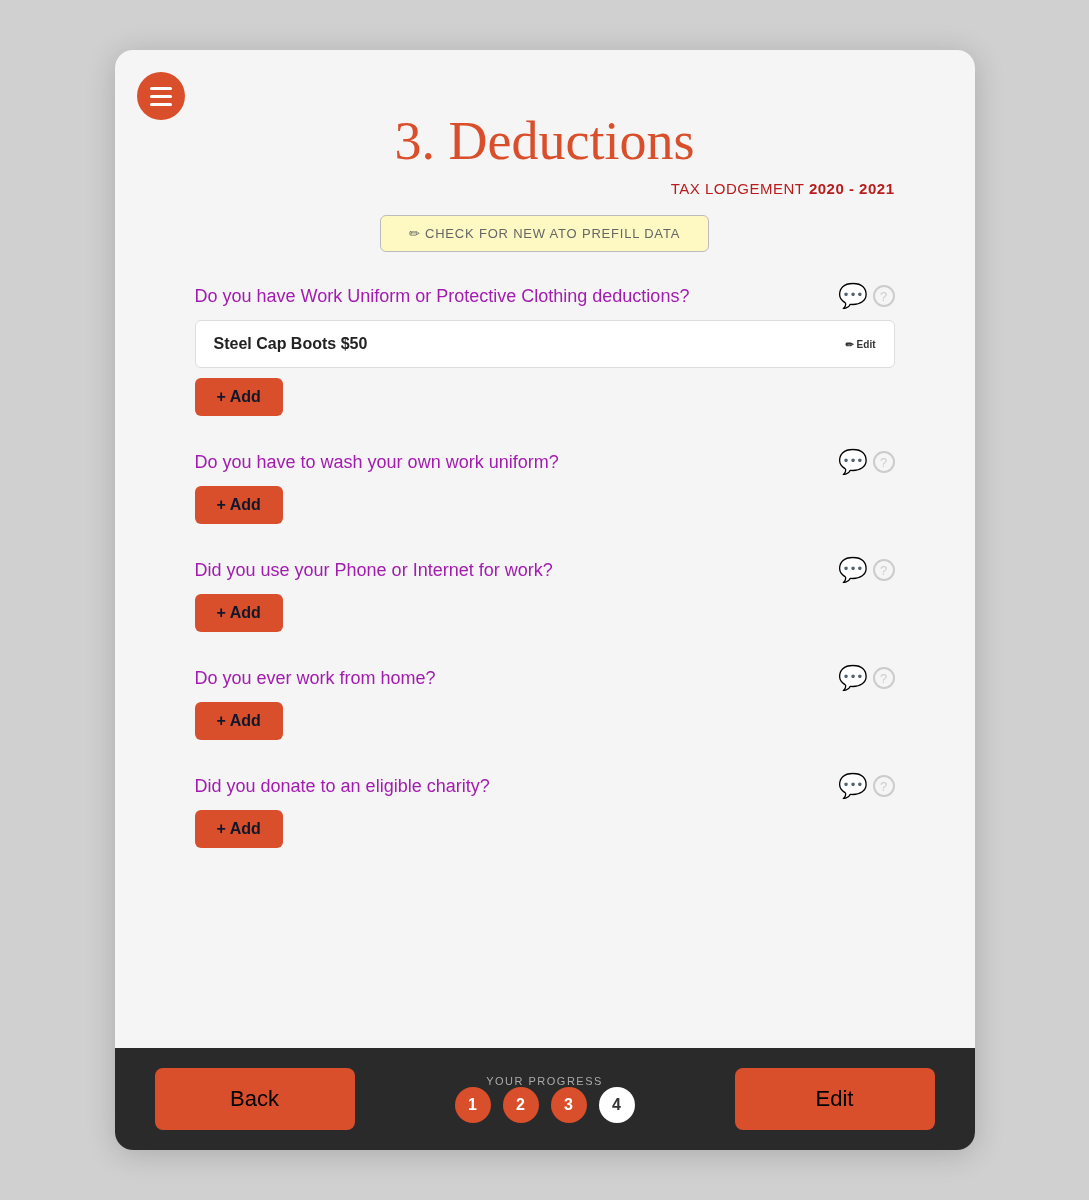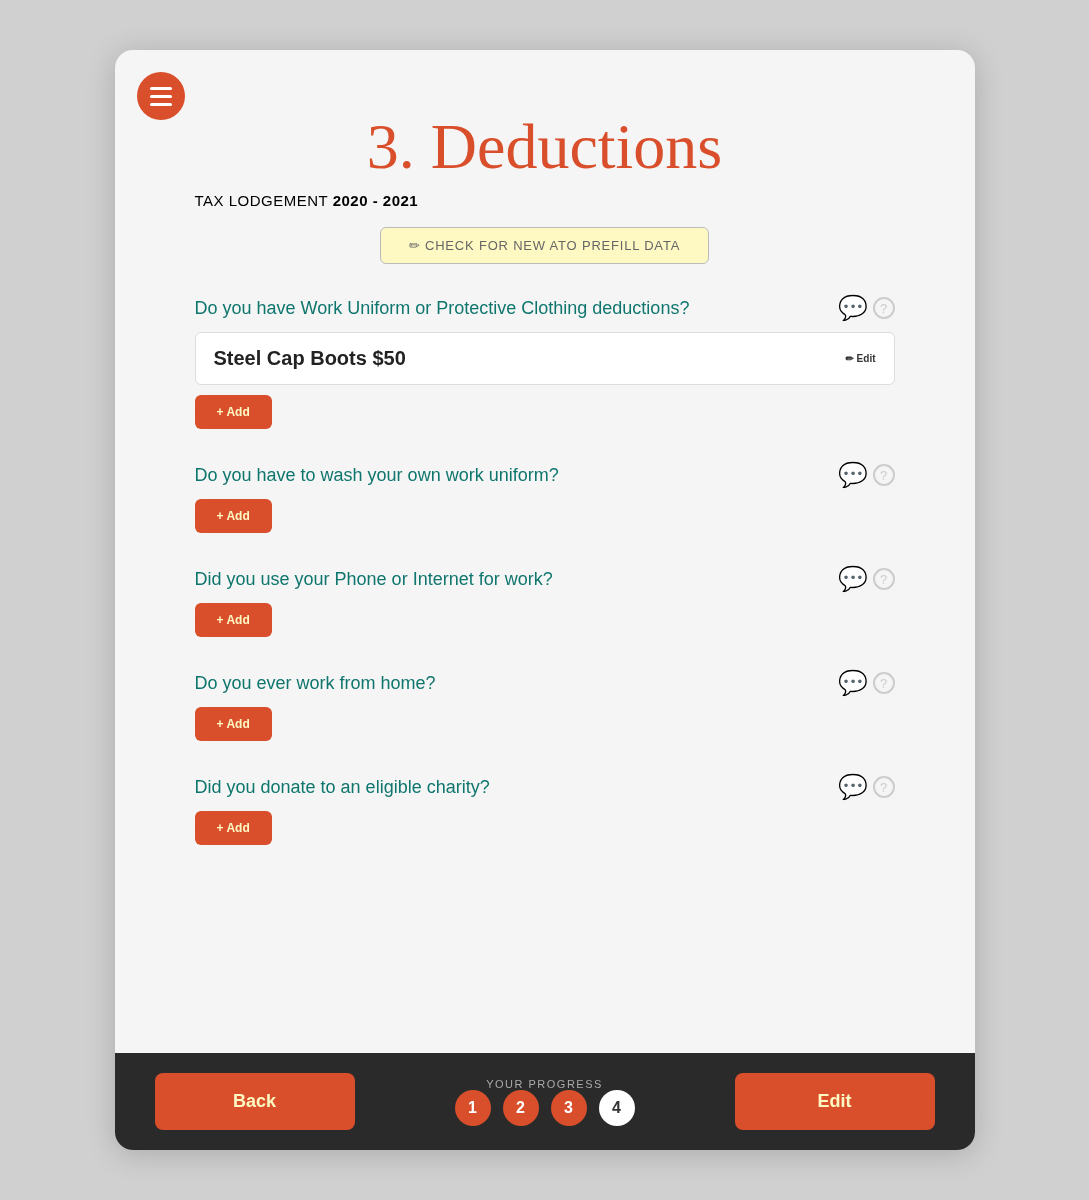--- a/index.html
+++ b/index.html
@@ -46,31 +46,31 @@
       background: white;
       border-radius: 2px;
     }
     .main-content {
       flex: 1;
       padding: 30px 80px 30px 80px;
       overflow-y: auto;
     }
     .page-title {
       text-align: center;
-      font-size: 64px;
+      font-size: 54px;
       color: #d94f2b;
       font-family: 'Georgia', serif;
       font-weight: normal;
       margin-top: 30px;
       margin-bottom: 8px;
     }
     .subtitle {
-      text-align: left;
+      text-align: right;
       font-size: 15px;
-      color: #000000;
+      color: #b91c1c;
       font-family: Arial, sans-serif;
       font-weight: normal;
       margin-bottom: 18px;
       letter-spacing: 0.5px;
     }
     .subtitle strong {
       font-weight: bold;
     }
     .action-buttons {
       display: flex;
@@ -99,21 +99,21 @@
       margin-bottom: 32px;
     }
     .section-header {
       display: flex;
       align-items: center;
       justify-content: space-between;
       margin-bottom: 10px;
     }
     .section-question {
       font-size: 18px;
-      color: #0f766e;
+      color: #a21caf;
       font-family: Arial, sans-serif;
     }
     .help-icons {
       display: flex;
       align-items: center;
       gap: 4px;
       color: #bbb;
       font-size: 22px;
       flex-shrink: 0;
       margin-left: 16px;
@@ -138,44 +138,44 @@
       background: white;
       border: 1.5px solid #ddd;
       border-radius: 6px;
       padding: 14px 18px;
       display: flex;
       align-items: center;
       justify-content: space-between;
       margin-bottom: 10px;
     }
     .item-label {
-      font-size: 20px;
+      font-size: 16px;
       font-weight: bold;
       color: #222;
       font-family: Arial, sans-serif;
     }
     .edit-btn {
       background: none;
       border: none;
       color: #333;
       font-size: 10px;
       cursor: pointer;
       display: flex;
       align-items: center;
       gap: 5px;
       font-family: Arial, sans-serif;
       font-weight: bold;
     }
     .add-btn {
       background: #d94f2b;
-      color: #fef9c3;
+      color: #0f172a;
       border: none;
       border-radius: 6px;
       padding: 10px 22px;
-      font-size: 12px;
+      font-size: 16px;
       font-weight: bold;
       cursor: pointer;
       font-family: Arial, sans-serif;
       display: inline-block;
     }
     .footer {
       background: #2a2a2a;
       padding: 20px 40px;
       display: flex;
       align-items: center;
@@ -213,26 +213,26 @@
     .progress-dot.active {
       background: #d94f2b;
       color: white;
     }
     .progress-dot.current {
       background: white;
       color: #333;
     }
     .nav-btn {
       background: #d94f2b;
-      color: #fef9c3;
+      color: #000000;
       border: none;
       border-radius: 8px;
       padding: 18px 60px;
-      font-size: 18px;
-      font-weight: bold;
+      font-size: 22px;
+      font-weight: normal;
       cursor: pointer;
       font-family: Arial, sans-serif;
       min-width: 200px;
     }
   </style>
 </head>
 <body>
 
 <div class="app-container">
 

